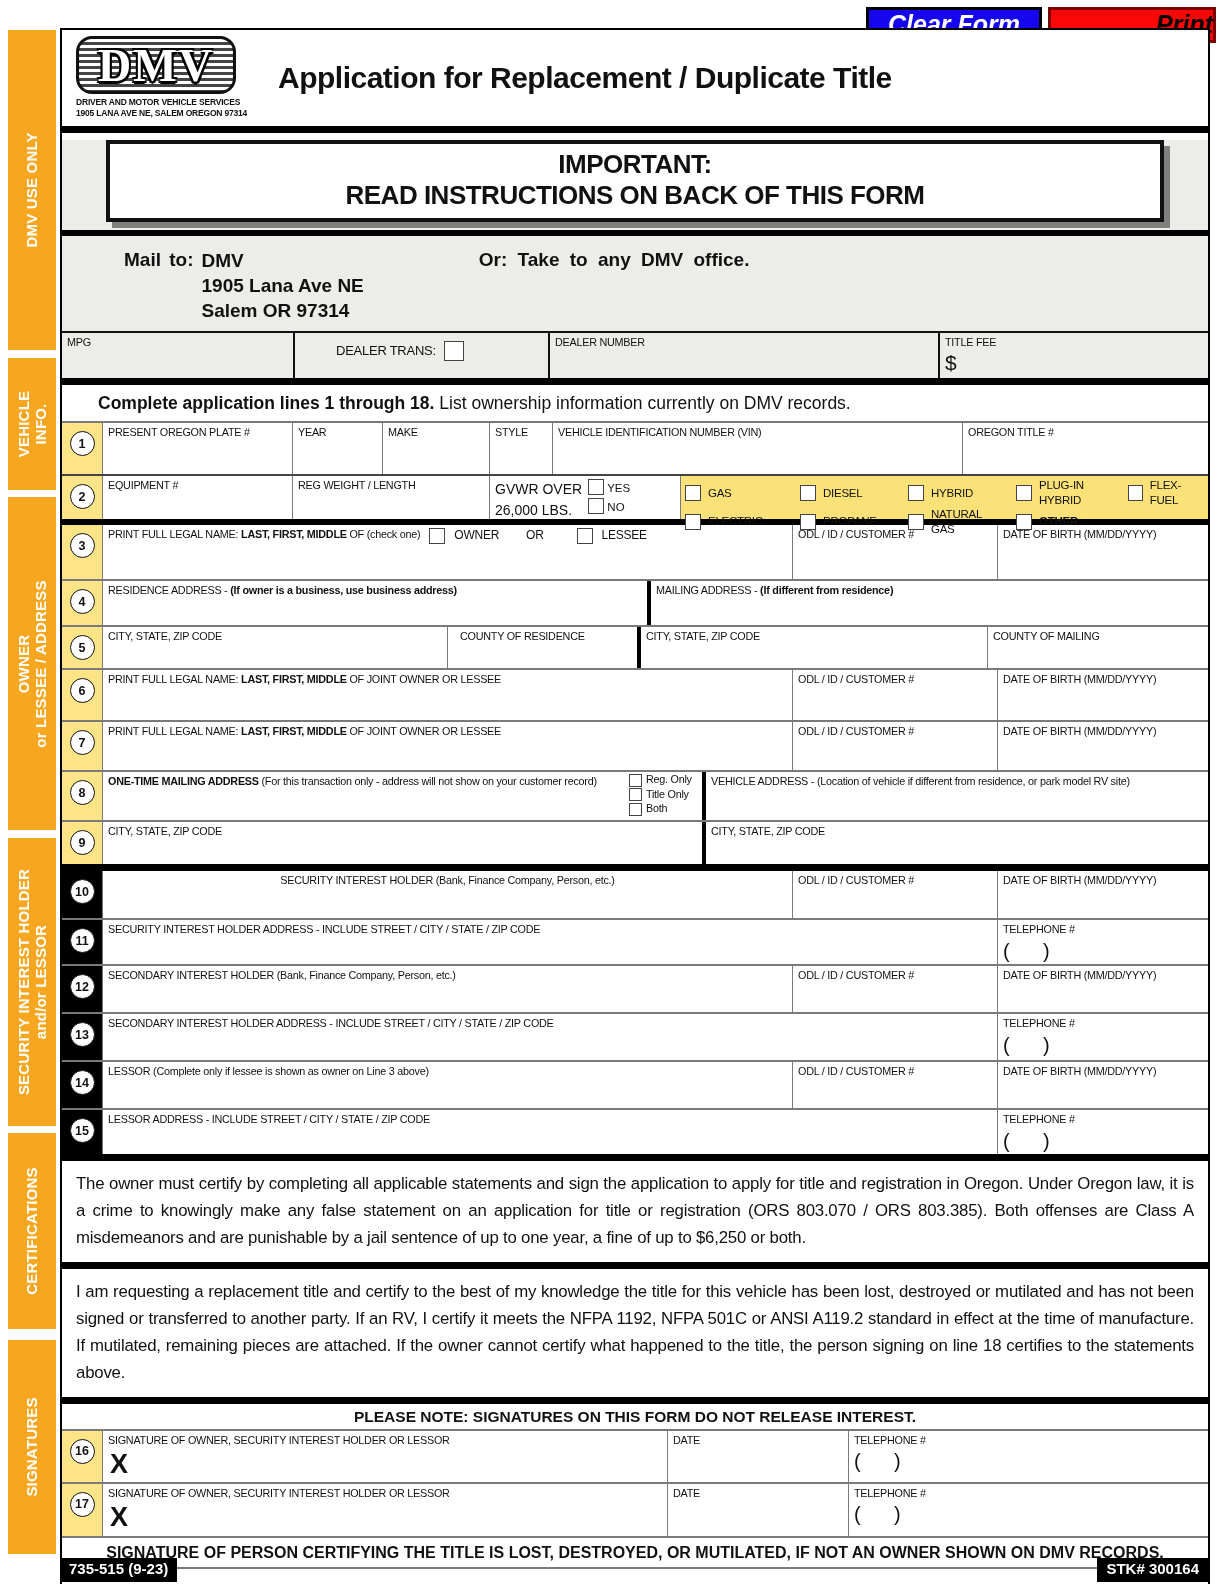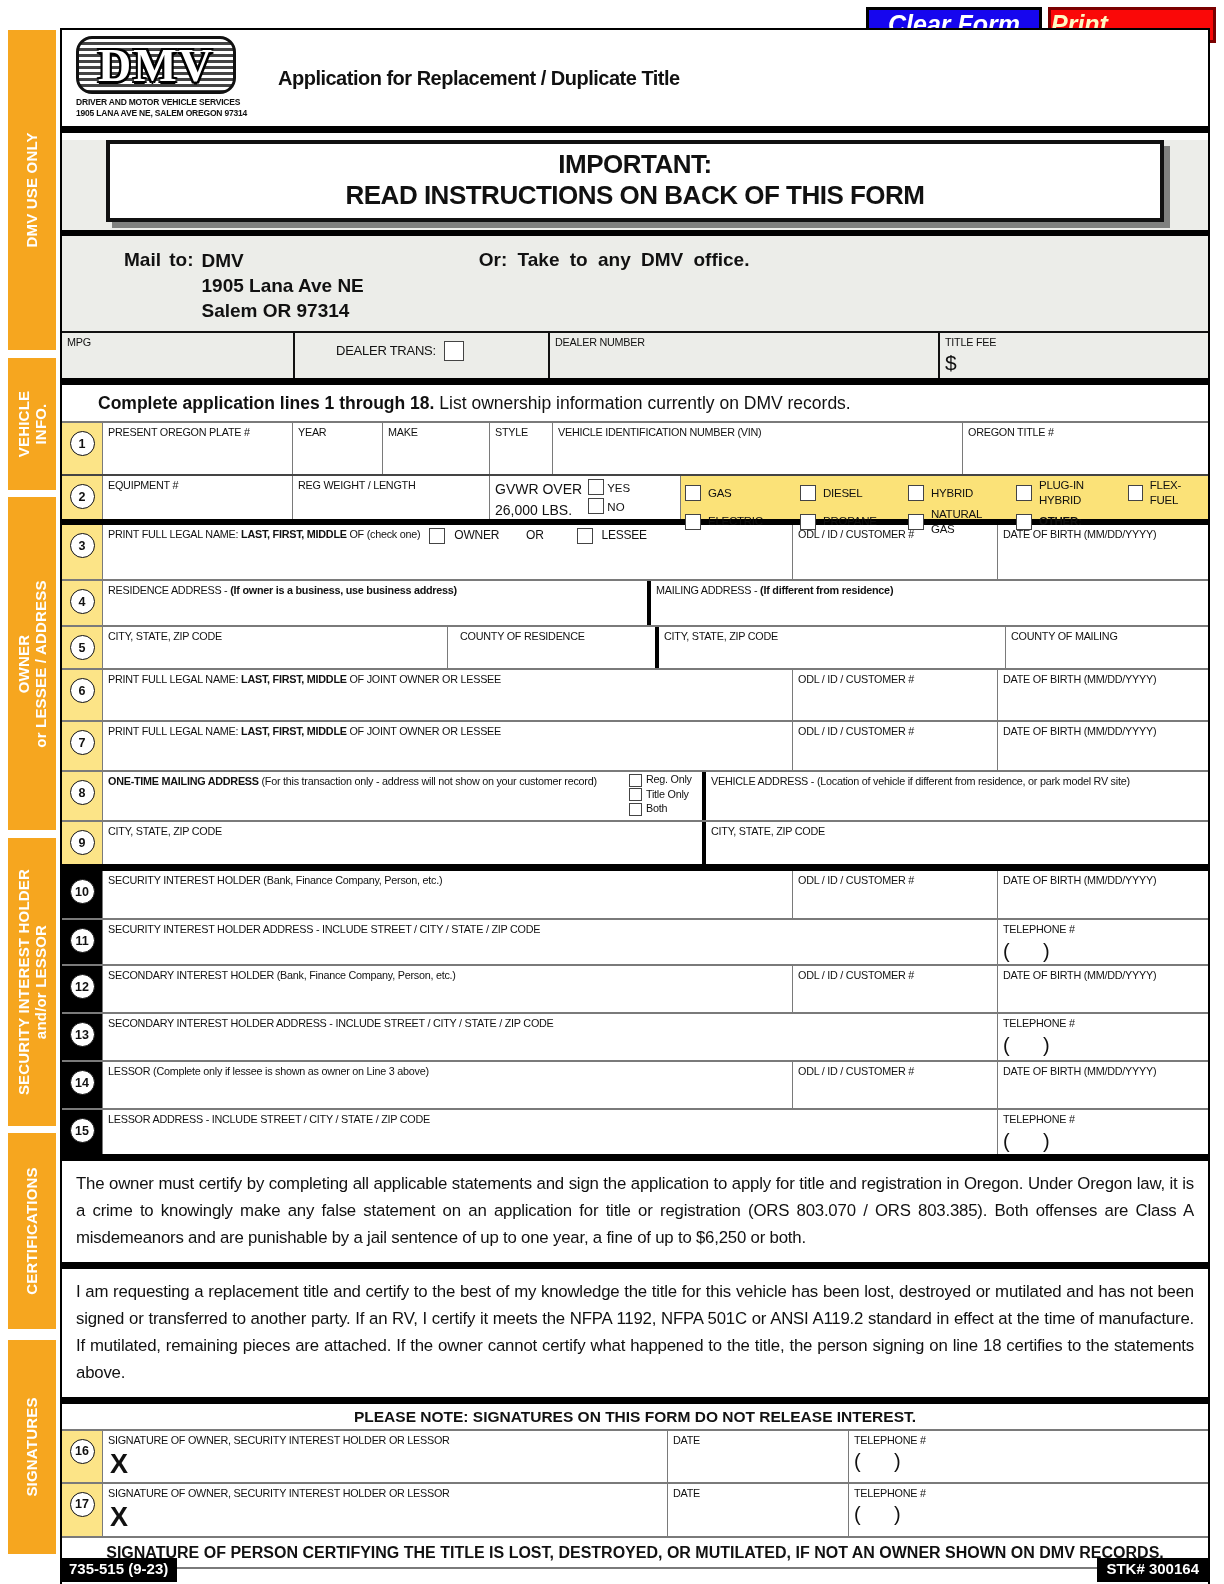--- a/index.html
+++ b/index.html
@@ -7,34 +7,34 @@
     font-family:"Liberation Sans", sans-serif; color:#111; }
   #page { position:relative; width:1224px; height:1584px; overflow:hidden; background:#fff; }
 
   
   .sideblk { position:absolute; left:8px; width:48px; background:#F6A61F; }
   .vwrap { position:absolute; top:50%; left:50%; transform:translate(-50%,-50%) rotate(-90deg); text-align:center; color:#fff; font-weight:bold; white-space:nowrap; line-height:1.15; }
   .vwrap div { font-size:15px; letter-spacing:0.2px; }
 
   
   #btn-clear { position:absolute; top:7px; left:866px; width:176px; height:36px; background:#1606EE; border:3px solid #000; color:#fff; font-weight:bold; font-style:italic; font-size:25px; text-align:center; line-height:29px; cursor:pointer; }
-  #btn-print { position:absolute; top:7px; left:1048px; width:168px; height:36px; background:#FA0808; border:3px solid #7A0000; color:#fef9c3; font-weight:bold; font-style:italic; font-size:25px; text-align:left; line-height:29px; cursor:pointer; }
+  #btn-print { position:absolute; top:7px; left:1048px; width:168px; height:36px; background:#FA0808; border:3px solid #7A0000; color:#000000; font-weight:bold; font-style:italic; font-size:25px; text-align:right; line-height:29px; cursor:pointer; }
 
   
   #content { position:absolute; left:60px; top:28px; width:1150px; border:2px solid #000; border-bottom:3px solid #000; background:#fff; }
 
   .hdr { display:flex; height:96px; background:#fff; }
   .logo { width:190px; padding:6px 0 0 14px; }
   .logo-box { width:160px; height:58px; border:3px solid #111; border-radius:16px;
       background:repeating-linear-gradient(#fff 0 3px, #444 3px 6px);
       display:flex; align-items:center; justify-content:center; }
   .logo-dmv { font-family:"Liberation Serif", serif; font-weight:bold; font-size:46px; color:#fff;
       text-shadow:-2px -2px 0 #000, 2px -2px 0 #000, -2px 2px 0 #000, 2px 2px 0 #000, 0 3px 0 #000; letter-spacing:2px; }
   .logo-sub { font-size:8.5px; font-weight:bold; letter-spacing:-0.2px; margin-top:3px; line-height:1.25; }
-  .hdr-title { flex:1; display:flex; align-items:center; padding-left:26px; font-size:20px; font-weight:bold; letter-spacing:-0.5px; }
+  .hdr-title { flex:1; display:flex; align-items:center; padding-left:26px; font-size:30px; font-weight:bold; letter-spacing:-0.5px; }
 
   .bar { height:7px; background:#000; }
   .bar6 { height:6px; background:#000; }
 
   .graysec { background:#ECEDE9; }
   .impbox { margin:7px 44px 8px 44px; background:#fff; border:4px solid #111; box-shadow:6px 6px 0 rgba(40,40,40,.55); text-align:center; padding:5px 0 7px 0; }
   .impbox div { font-size:26px; font-weight:bold; letter-spacing:-0.5px; line-height:1.2; }
 
   .mailto { padding:13px 0 8px 62px; display:flex; }
   .mailto .mt-lbl { font-size:19px; font-weight:bold; word-spacing:3px; }
@@ -294,21 +294,21 @@
       </div>
     </div>
 
     <div class="frow" style="height:43px;">
       <div class="num">
           <div class="circ">5</div>
         </div>
       <div class="cell" style="width:345px;">
           <div class="lbl">CITY, STATE, ZIP CODE</div>
         </div>
-      <div class="cell" style="width:208px;padding-left:12px;">
+      <div class="cell" style="width:190px;padding-left:12px;">
           <div class="lbl">COUNTY OF RESIDENCE</div>
         </div>
       <div class="cell heavyL" style="width:350px;">
           <div class="lbl">CITY, STATE, ZIP CODE</div>
         </div>
       <div class="cell" style="flex:1;">
           <div class="lbl">COUNTY OF MAILING</div>
         </div>
     </div>
 
@@ -379,21 +379,21 @@
           <div class="lbl">CITY, STATE, ZIP CODE</div>
         </div>
     </div>
 
     <div class="bar"></div>
 
     <div class="frow heavy" style="height:47px;">
       <div class="num white">
           <div class="circ">10</div>
         </div>
-      <div class="cell" style="width:690px;">
+      <div class="cell" style="width:690px;text-align:center;">
           <div class="lbl">SECURITY INTEREST HOLDER (Bank, Finance Company, Person, etc.)</div>
         </div>
       <div class="cell" style="width:205px;">
           <div class="lbl">ODL / ID / CUSTOMER #</div>
         </div>
       <div class="cell" style="flex:1;">
           <div class="lbl">DATE OF BIRTH  (MM/DD/YYYY)</div>
         </div>
     </div>
 

